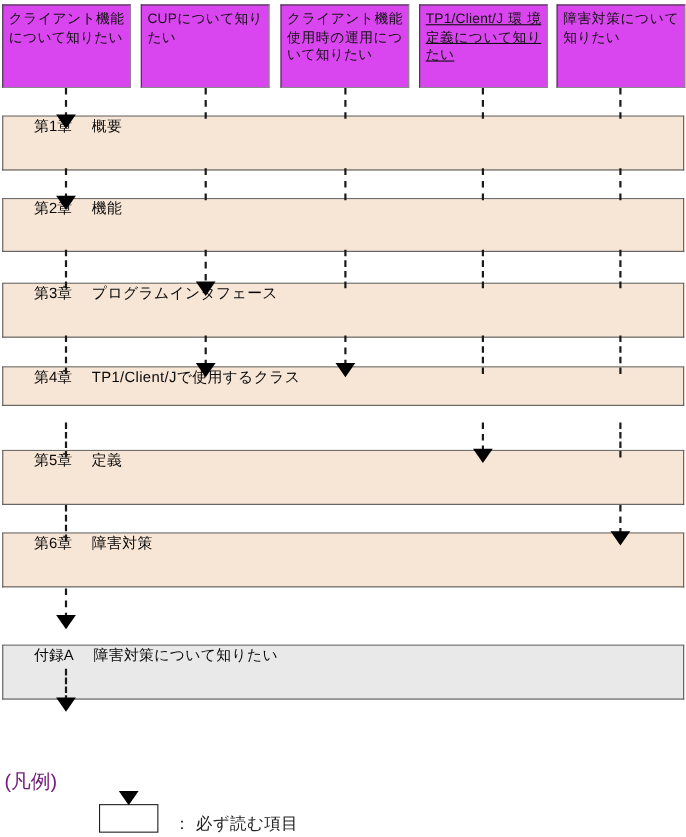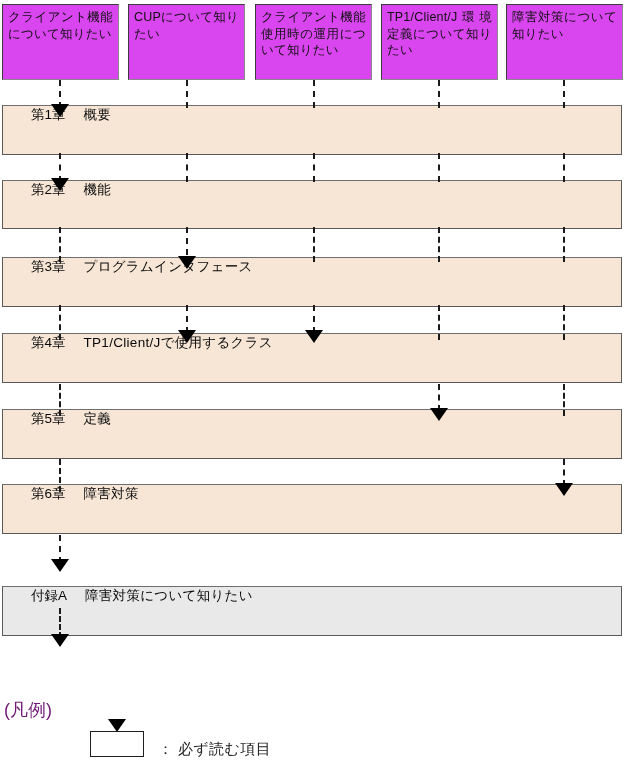--- a/index.html
+++ b/index.html
@@ -100,21 +100,21 @@
   }
 </style>
 </head>
 <body>
 
 <div id="canvas">
 
   <div class="qbox" style="left:2px;  top:4px;  width:117px; height:76px;">クライアント機能について知りたい</div>
   <div class="qbox" style="left:128px; top:4px; width:117px; height:76px;">CUPについて知りたい</div>
   <div class="qbox" style="left:255px; top:4px; width:117px; height:76px;">クライアント機能使用時の運用について知りたい</div>
-  <div class="qbox" style="left:381px; top:4px; width:117px; height:76px;">TP1/Client/J環境定義について知りたい</div>
+  <div class="qbox" style="left:381px; top:4px; width:117px; height:76px;text-decoration:underline;">TP1/Client/J環境定義について知りたい</div>
   <div class="qbox" style="left:506px; top:4px; width:117px; height:76px;">障害対策について知りたい</div>
 
   <div class="vline" style="left:59px;  top:80px;  height:28px;"></div>
   <div class="vline" style="left:59px;  top:153px; height:29px;"></div>
   <div class="vline" style="left:59px;  top:227px; height:35px;"></div>
   <div class="vline" style="left:59px;  top:305px; height:35px;"></div>
   <div class="vline" style="left:59px;  top:384px; height:32px;"></div>
   <div class="vline" style="left:59px;  top:459px; height:33px;"></div>
   <div class="vline" style="left:59px;  top:535px; height:28px;"></div>
   <div class="vline" style="left:59px;  top:608px; height:30px;"></div>
@@ -160,21 +160,21 @@
   <div class="bar chapter" style="left:2px; top:180px; width:620px; height:49px;">
     <span class="bar-num">第2章</span>
     <span class="bar-title">機能</span>
   </div>
 
   <div class="bar chapter" style="left:2px; top:257px; width:620px; height:50px;">
     <span class="bar-num">第3章</span>
     <span class="bar-title">プログラムインタフェース</span>
   </div>
 
-  <div class="bar chapter" style="left:2px; top:333px; width:620px; height:50px;">
+  <div class="bar chapter" style="left:2px; top:333px; width:620px; height:36px;">
     <span class="bar-num">第4章</span>
     <span class="bar-title">TP1/Client/Jで使用するクラス</span>
   </div>
 
   <div class="bar chapter" style="left:2px; top:409px; width:620px; height:50px;">
     <span class="bar-num">第5章</span>
     <span class="bar-title">定義</span>
   </div>
 
   <div class="bar chapter" style="left:2px; top:484px; width:620px; height:50px;">

